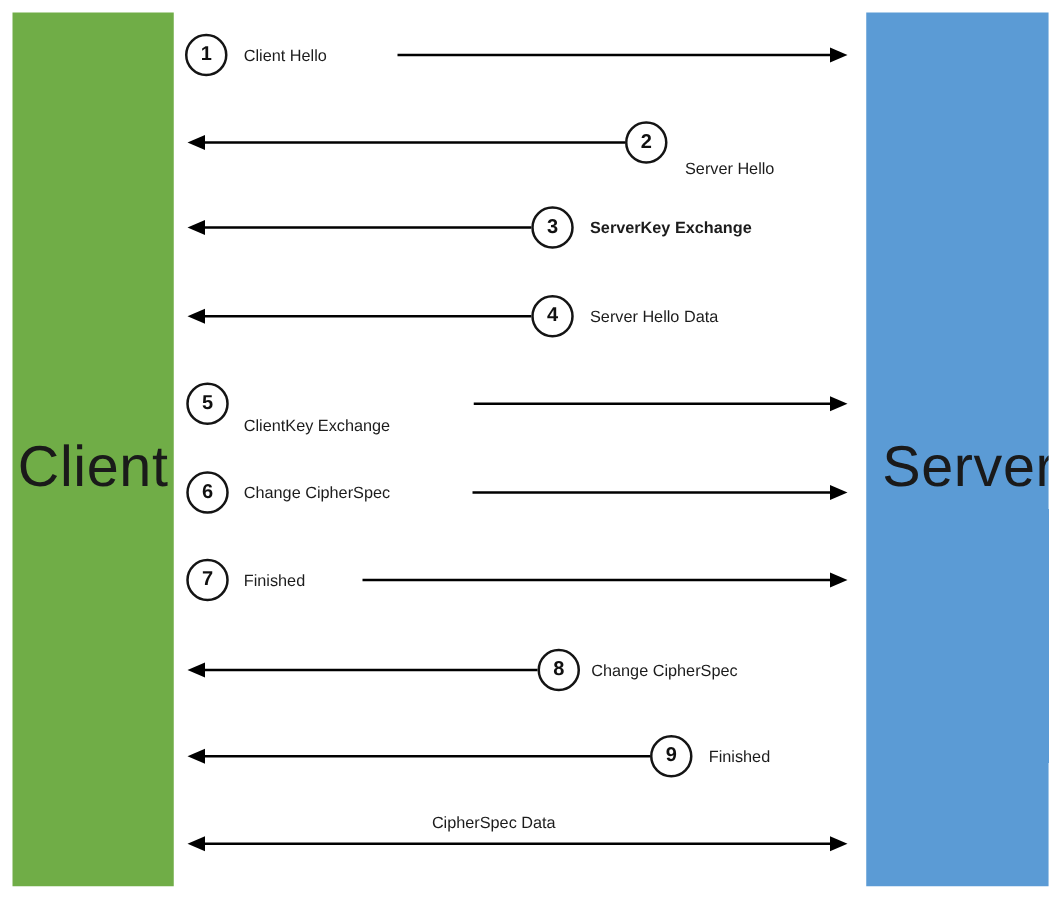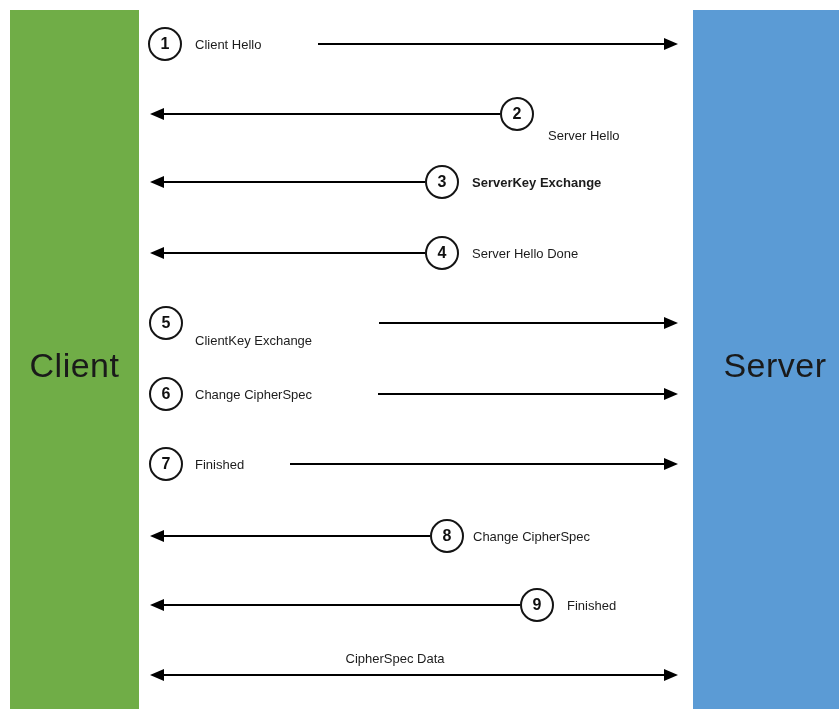--- a/index.html
+++ b/index.html
@@ -5,21 +5,21 @@
   html,body{margin:0;padding:0;background:#ffffff;}
   .canvas{
     position:relative;width:839px;height:719px;background:#ffffff;overflow:hidden;
     font-family:"Liberation Sans","DejaVu Sans",sans-serif;
   }
   .actor-box{position:absolute;top:10px;height:699px;}
   .actor-box.client{left:10px;width:129px;background:#70AD47;}
   .actor-box.server{left:693px;width:164px;background:#5B9BD5;}
   .actor-label{
     position:absolute;width:100%;top:336px;text-align:center;
-    font-size:34px;color:#1a1a1a;letter-spacing:0.5px;
+    font-size:46px;color:#1a1a1a;letter-spacing:0.5px;
   }
   .msg-circle{
     position:absolute;width:34px;height:34px;border:2.5px solid #141414;border-radius:50%;
     background:#ffffff;box-sizing:border-box;display:flex;align-items:center;justify-content:center;
     font-size:16px;font-weight:bold;color:#101010;z-index:2;
   }
   .msg-label{
     position:absolute;transform:translateY(-50%);font-size:13px;color:#1c1c1c;
     white-space:nowrap;z-index:2;
   }
@@ -64,21 +64,21 @@
     <div class="arr-left" style="left:150px;top:176px;"></div>
     <div class="line" style="left:163px;top:181px;width:262px;"></div>
     <div class="msg-circle" style="left:425px;top:165px;">3</div>
     <div class="msg-label" style="left:472px;top:182px;font-weight:bold;">ServerKey Exchange</div>
   </div>
 
   <div>
     <div class="arr-left" style="left:150px;top:247px;"></div>
     <div class="line" style="left:163px;top:252px;width:262px;"></div>
     <div class="msg-circle" style="left:425px;top:236px;">4</div>
-    <div class="msg-label" style="left:472px;top:253px;">Server Hello Done</div>
+    <div class="msg-label" style="left:472px;top:253px;">Server Hello Data</div>
   </div>
 
   <div>
     <div class="msg-circle" style="left:149px;top:306px;">5</div>
     <div class="msg-label" style="left:195px;top:340px;">ClientKey Exchange</div>
     <div class="line" style="left:379px;top:322px;width:285px;"></div>
     <div class="arr-right" style="left:664px;top:317px;"></div>
   </div>
 
   <div>

